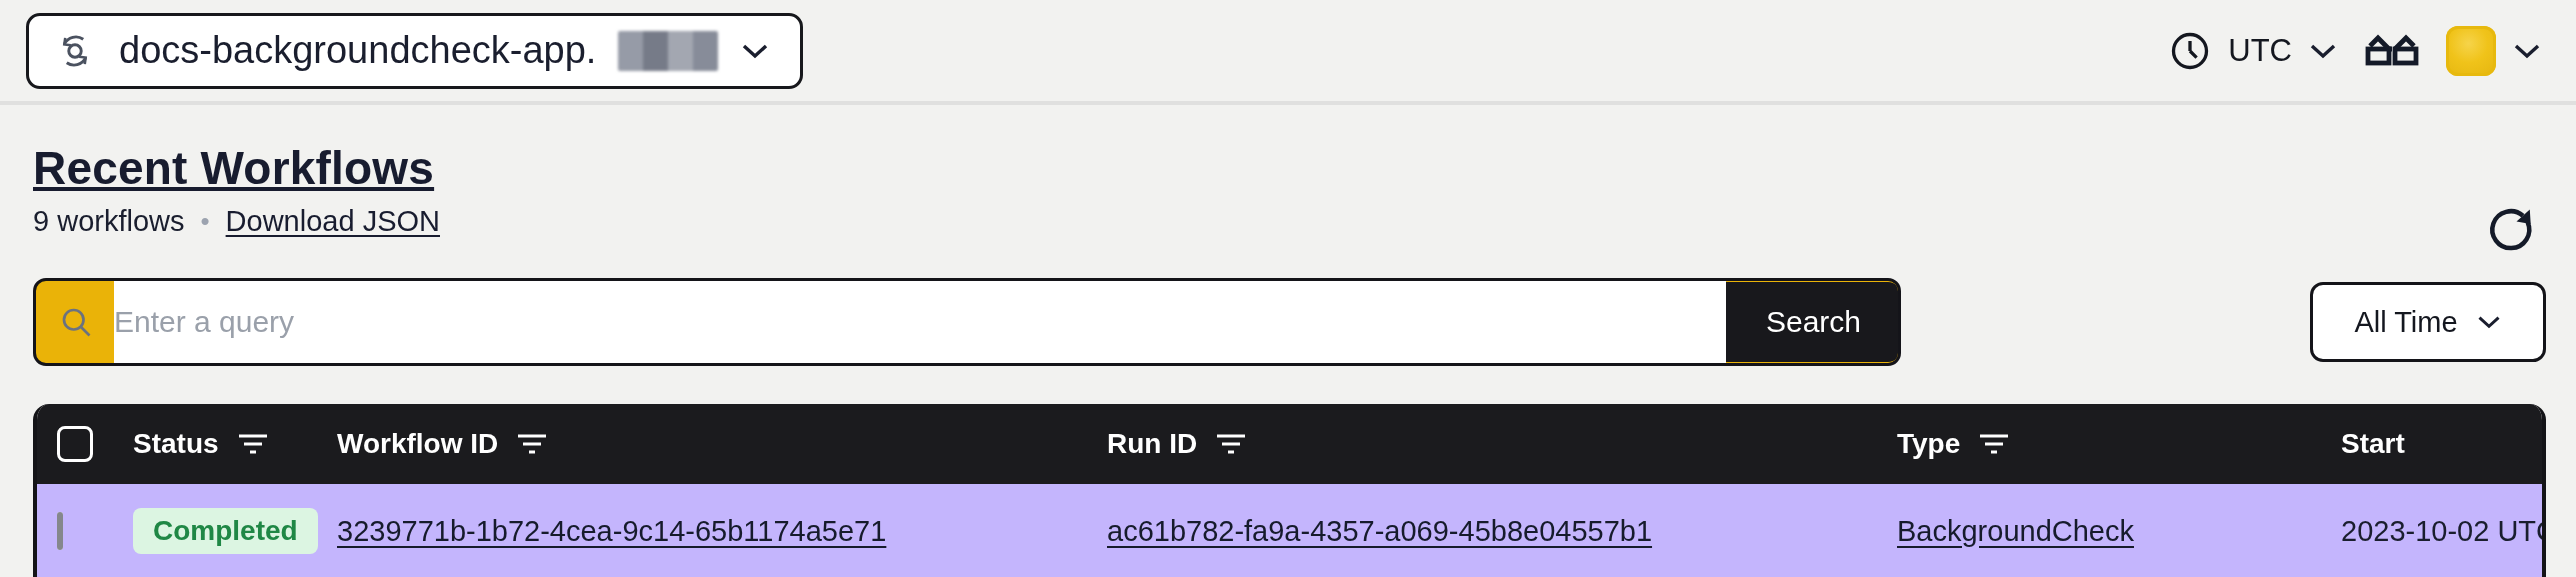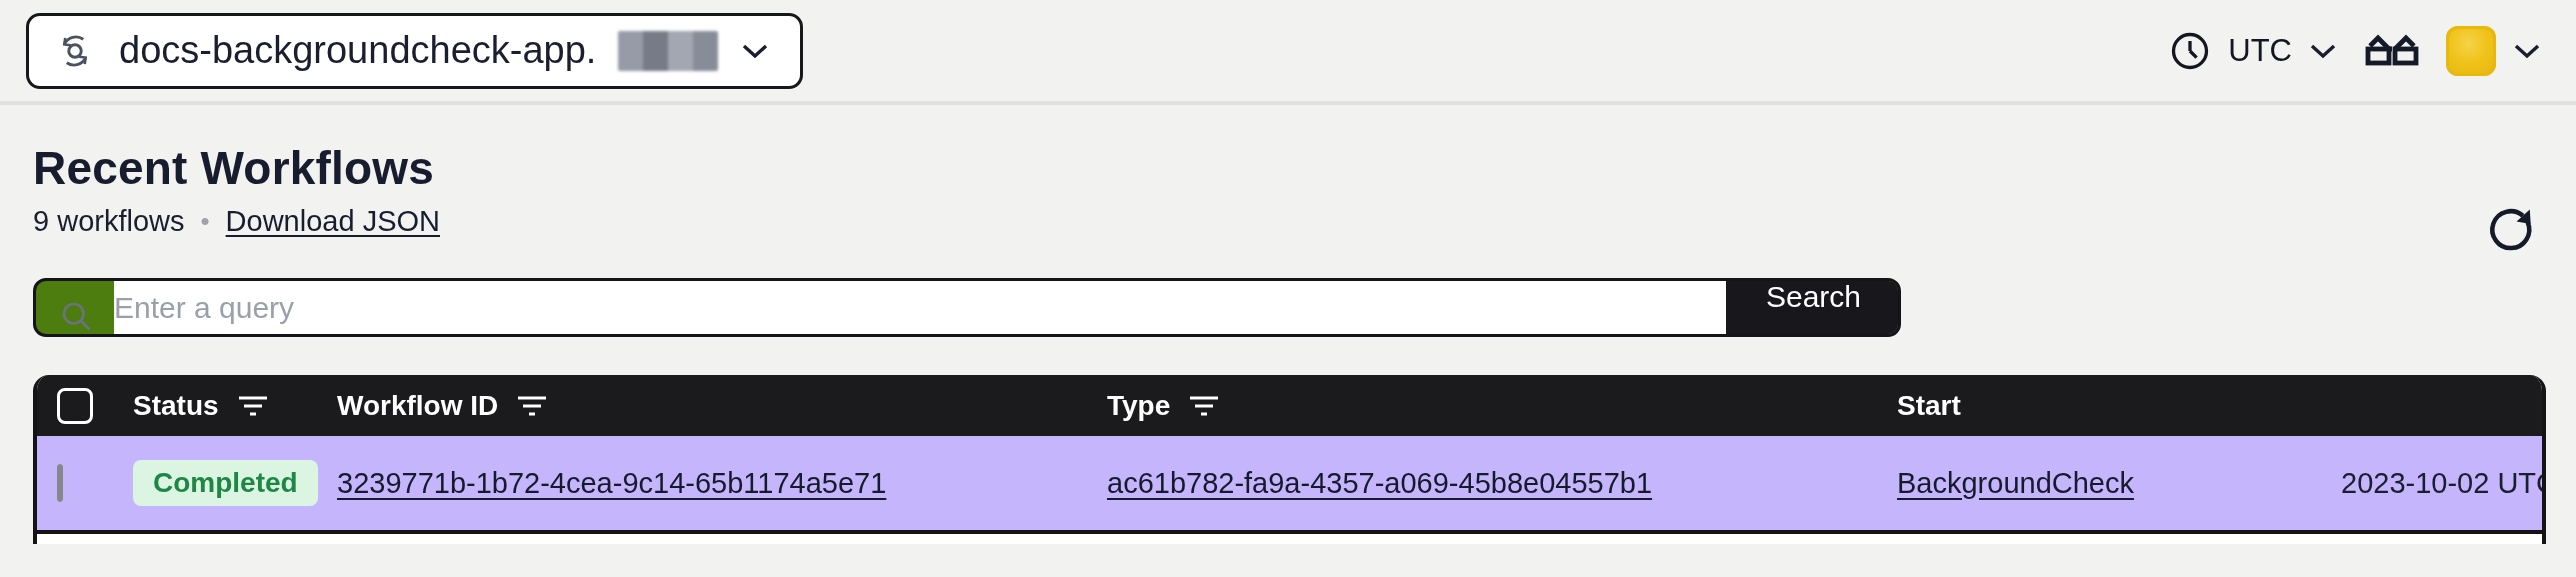--- a/index.html
+++ b/index.html
@@ -35,34 +35,34 @@
     cursor:pointer; font-size:31px; color:#14171f; font-family:inherit;
   }
   .avatar { width:50px; height:50px; border-radius:12px;
     background:radial-gradient(circle at 45% 35%, #f6d44a 0%, #f0c31a 45%, #e4b50f 100%);
     box-shadow:inset 0 0 0 3px #e7b90e;
   }
   .topbar-divider { height:4px; background:#e0e0df; }
 
   
   main { padding:0 30px 0 33px; position:relative; }
-  h1 { font-size:46px; font-weight:600; letter-spacing:0.2px; margin-top:36px; color:#181c2f; }
+  h1 { font-size:46px; font-weight:600; letter-spacing:0.2px; margin-top:36px; color:#181c2f;text-decoration:underline; }
   .meta { margin-top:10px; display:flex; align-items:center; gap:16px; font-size:29px; }
   .meta .dot { color:#9ca3af; font-size:26px; }
   .meta a { color:#181c2f; text-decoration:underline; text-underline-offset:4px; cursor:pointer; }
   .refresh-btn {
     position:absolute; right:36px; top:58px; width:60px; height:60px;
     background:none; border:none; cursor:pointer;
   }
 
   .query-row { margin-top:40px; display:flex; align-items:center; }
   .query-box {
-    width:1868px; height:59px; background:#4d7c0f;
+    width:1868px; height:88px; background:#eab308;
     border:3px solid #141419; border-radius:13px;
-    display:flex; align-items:flex-end; overflow:hidden;
+    display:flex; align-items:center; overflow:hidden;
   }
   .query-box .mag { margin:0 20px 0 22px; flex:none; }
   .query-box input {
     flex:1; border:none; outline:none; font-size:30px;
     font-family:inherit; color:#1a1e2e; height:100%;
   }
   .query-box input::placeholder { color:#9aa0aa; }
   .search-btn {
     flex:none; height:80px; margin:-3px -3px -3px 0; padding:0 40px;
     background:#18181c; color:#fff; border:none; border-radius:0 13px 13px 0;
@@ -79,21 +79,21 @@
   .wf-table {
     margin-top:38px; border-radius:16px 16px 0 0;
     border-left:4px solid #141417; border-right:4px solid #141417;
     overflow:hidden; background:#fff;
   }
   .t-head, .t-row {
     display:grid;
     grid-template-columns:96px 204px 770px 790px 444px 1fr;
     align-items:center;
   }
-  .t-head { background:#1b1b1e; height:61px; color:#fff; }
+  .t-head { background:#1b1b1e; height:80px; color:#fff; }
   .t-head .cell { display:flex; align-items:center; gap:18px; font-size:28px; font-weight:600; }
   .cb { width:36px; height:36px; border-radius:8px; margin-left:20px; cursor:pointer; }
   .cb.head { border:3px solid #fff; background:transparent; }
   .cb.row { border:3px solid #85878c; background:#fff; }
   .t-row { height:98px; background:#c4b5fd; border-bottom:4px solid #141417; font-size:29px; }
   .t-row a { color:#161b2c; text-decoration:underline; text-underline-offset:5px; cursor:pointer; white-space:nowrap;margin-top:8px; }
   .badge {
     display:inline-block; background:#dcf5e2; color:#1f8745;
     font-weight:600; font-size:28px; padding:7px 20px; border-radius:8px;
   }
@@ -173,37 +173,51 @@
 
   <div class="query-row">
     <div class="query-box">
       <svg class="mag" width="36" height="36" viewBox="0 0 24 24" fill="none" stroke="#6b7280" stroke-width="1.8">
         <circle cx="10.5" cy="10.5" r="6.5"></circle>
         <path d="M15.5 15.5 L21 21"></path>
       </svg>
       <input type="text" placeholder="Enter a query" style="">
       <button class="search-btn">Search</button>
     </div>
+    <button class="time-btn">
+      <span>All Time</span>
+      <svg class="chev" viewBox="0 0 30 18" style="width:26px;height:16px">
+          <polyline points="4,4 15,14 26,4"></polyline>
+        </svg>
+    </button>
   </div>
 
   <div class="wf-table">
     <div class="t-head">
       <div class="cell">
           <span class="cb head"></span>
         </div>
       <div class="cell">
         <span>Status</span>
         <svg width="32" height="26" viewBox="0 0 32 26" stroke="#fff" stroke-width="3">
             <line x1="2" y1="5" x2="30" y2="5"></line>
             <line x1="7" y1="13" x2="25" y2="13"></line>
             <line x1="13" y1="21" x2="19" y2="21"></line>
           </svg>
       </div>
       <div class="cell">
         <span>Workflow ID</span>
+        <svg width="32" height="26" viewBox="0 0 32 26" stroke="#fff" stroke-width="3">
+            <line x1="2" y1="5" x2="30" y2="5"></line>
+            <line x1="7" y1="13" x2="25" y2="13"></line>
+            <line x1="13" y1="21" x2="19" y2="21"></line>
+          </svg>
+      </div>
+      <div class="cell">
+        <span>Run ID</span>
         <svg width="32" height="26" viewBox="0 0 32 26" stroke="#fff" stroke-width="3">
             <line x1="2" y1="5" x2="30" y2="5"></line>
             <line x1="7" y1="13" x2="25" y2="13"></line>
             <line x1="13" y1="21" x2="19" y2="21"></line>
           </svg>
       </div>
       <div class="cell">
         <span>Type</span>
         <svg width="32" height="26" viewBox="0 0 32 26" stroke="#fff" stroke-width="3">
             <line x1="2" y1="5" x2="30" y2="5"></line>

